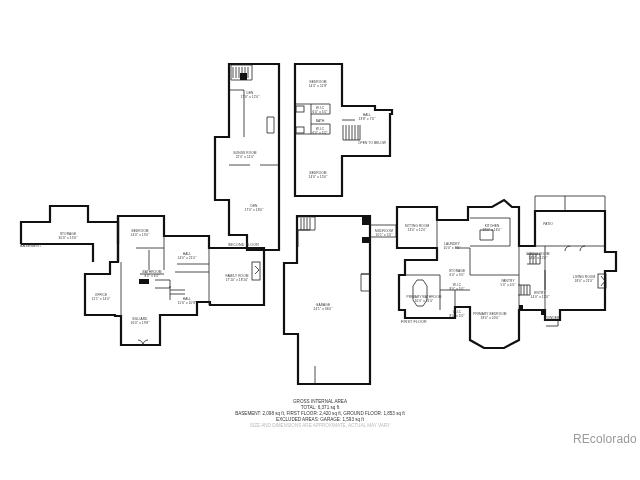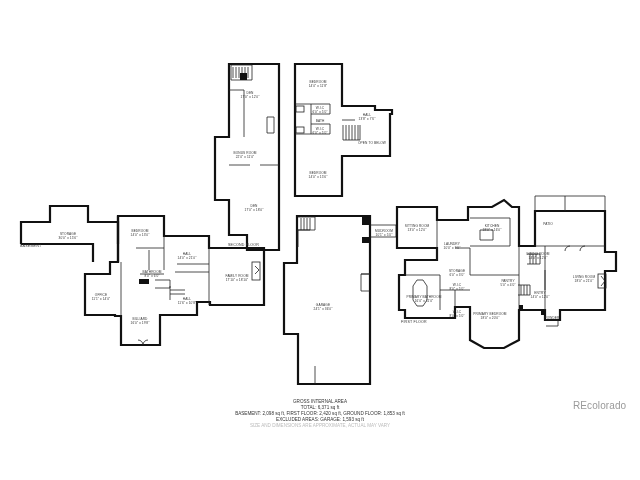--- a/index.html
+++ b/index.html
@@ -5,21 +5,21 @@
     html, body { margin: 0; padding: 0; background: #ffffff; }
     body { width: 640px; height: 480px; position: relative; overflow: hidden; font-family: "Liberation Sans", sans-serif; }
     .plan { position: absolute; left: 0; top: 0; width: 640px; height: 480px; }
     .wall { fill: none; stroke: #111; stroke-width: 2.2; stroke-linejoin: miter; }
     .thin { fill: none; stroke: #222; stroke-width: 0.8; }
     .solid { fill: #111; }
     .room-label { position: absolute; font-size: 3.2px; color: #333; text-align: center; line-height: 4px; white-space: nowrap; transform: translateX(-50%); letter-spacing: 0.1px; }
     .floor-label { position: absolute; font-size: 3.6px; color: #333; white-space: nowrap; letter-spacing: 0.2px; }
     .summary { position: absolute; left: 200px; top: 399px; width: 240px; text-align: center; font-size: 4.6px; line-height: 6px; color: #333; }
     .summary .faint { color: #bbb; }
-    .brand { position: absolute; left: 573px; top: 400px; font-size: 10px; color: #9a9a9a; letter-spacing: 0.1px; }
+    .brand { position: absolute; left: 573px; top: 432px; font-size: 12px; color: #9a9a9a; letter-spacing: 0.1px; }
   </style>
 </head>
 <body>
 
 <svg class="plan" viewBox="0 0 640 480" xmlns="http://www.w3.org/2000/svg">
 
   <g>
     <path class="wall" d="M21 244 L21 222 L50 222 L50 206 L88 206 L88 222 L118 222 L118 244 M21 244 L93 244 L93 262"></path>
   </g>
 

